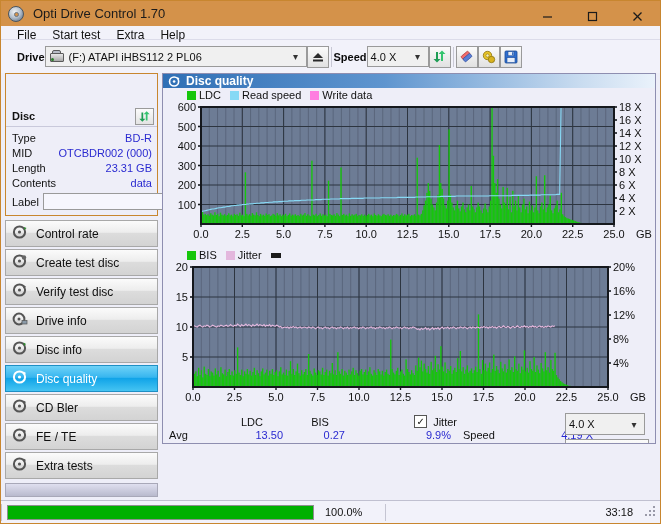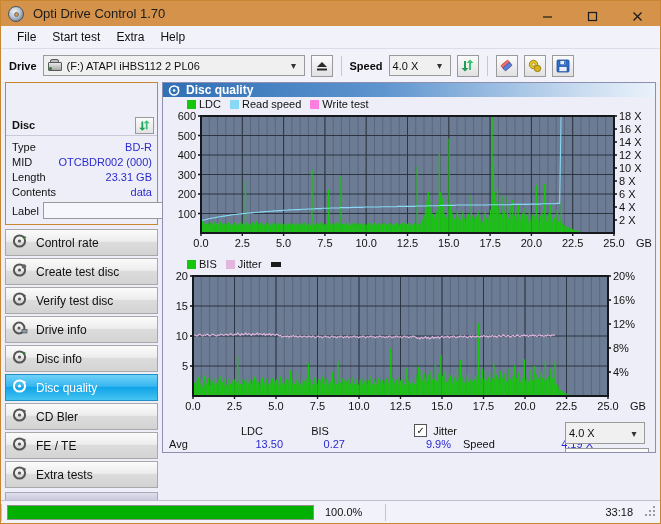--- a/index.html
+++ b/index.html
@@ -57,41 +57,40 @@
   .win-btn {
     width: 45px;
     display: flex; align-items: center; justify-content: center;
     color: #1b1b1b;
     font-size: 13px;
   }
   .win-btn svg { display: block; }
 
   
   .menubar {
-    height: 23px;
+    height: 14px;
     background: #f2f2fa;
     display: flex;
-    align-items: center;
+    align-items: flex-start;
     padding-left: 8px;
     border-bottom: 1px solid #dcdcea;
   }
   .menu-item {
     padding: 2px 8px;
     font-size: 12px;
     color: #111;
   }
 
   
   .drivebar {
     height: 33px;
     background: #f2f2fa;
     display: flex;
     align-items: center;
-    padding: 0 8px;
-    gap: 6px;
+    padding: 0 16px;
   }
   .lbl-bold { font-weight: bold; font-size: 11px; color: #0a0a0a; }
   .combo {
     height: 21px;
     background: #f0f0f0;
     border: 1px solid #9a9a9a;
     display: flex;
     align-items: center;
     padding: 0 2px 0 3px;
     font-size: 11px;
@@ -583,21 +582,21 @@
           <span class="lg">
             <i class="sw" id="sw-ldc-0" style="background: rgb(22, 198, 12);"></i>
             <span>LDC</span>
           </span>
           <span class="lg">
             <i class="sw" id="sw-ldc-1" style="background: rgb(135, 217, 245);"></i>
             <span>Read speed</span>
           </span>
           <span class="lg">
             <i class="sw" id="sw-ldc-2" style="background: rgb(255, 126, 224);"></i>
-            <span>Write test</span>
+            <span>Write data</span>
           </span>
         </div>
         <svg id="svg-ldc" width="489" height="145" viewBox="0 0 489 145">
             <rect x="38" y="6" width="413" height="117" fill="#6d7c95"></rect>
             <line x1="46.26" y1="6" x2="46.26" y2="123" stroke="#556176" stroke-width="0.8"></line>
             <line x1="54.519999999999996" y1="6" x2="54.519999999999996" y2="123" stroke="#556176" stroke-width="0.8"></line>
             <line x1="62.78" y1="6" x2="62.78" y2="123" stroke="#556176" stroke-width="0.8"></line>
             <line x1="71.03999999999999" y1="6" x2="71.03999999999999" y2="123" stroke="#556176" stroke-width="0.8"></line>
             <line x1="79.30000000000001" y1="6" x2="79.30000000000001" y2="123" stroke="#556176" stroke-width="0.8"></line>
             <line x1="87.56" y1="6" x2="87.56" y2="123" stroke="#556176" stroke-width="0.8"></line>

